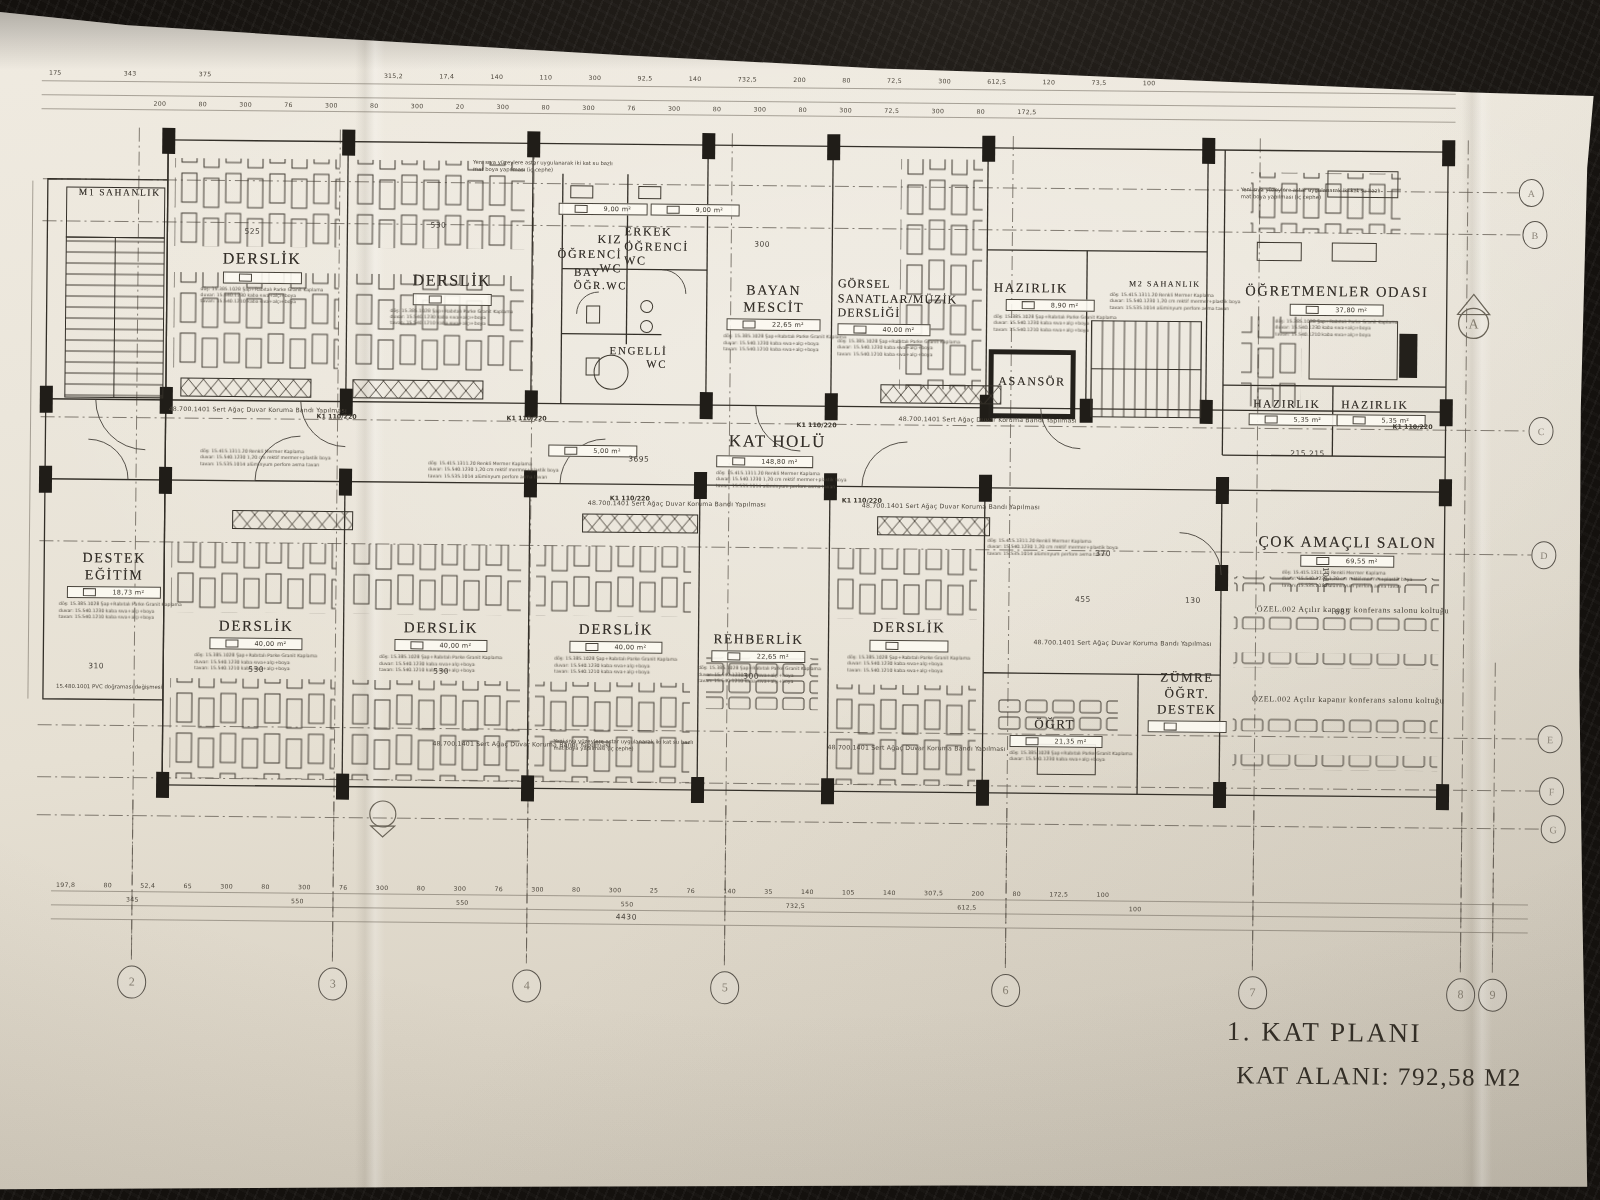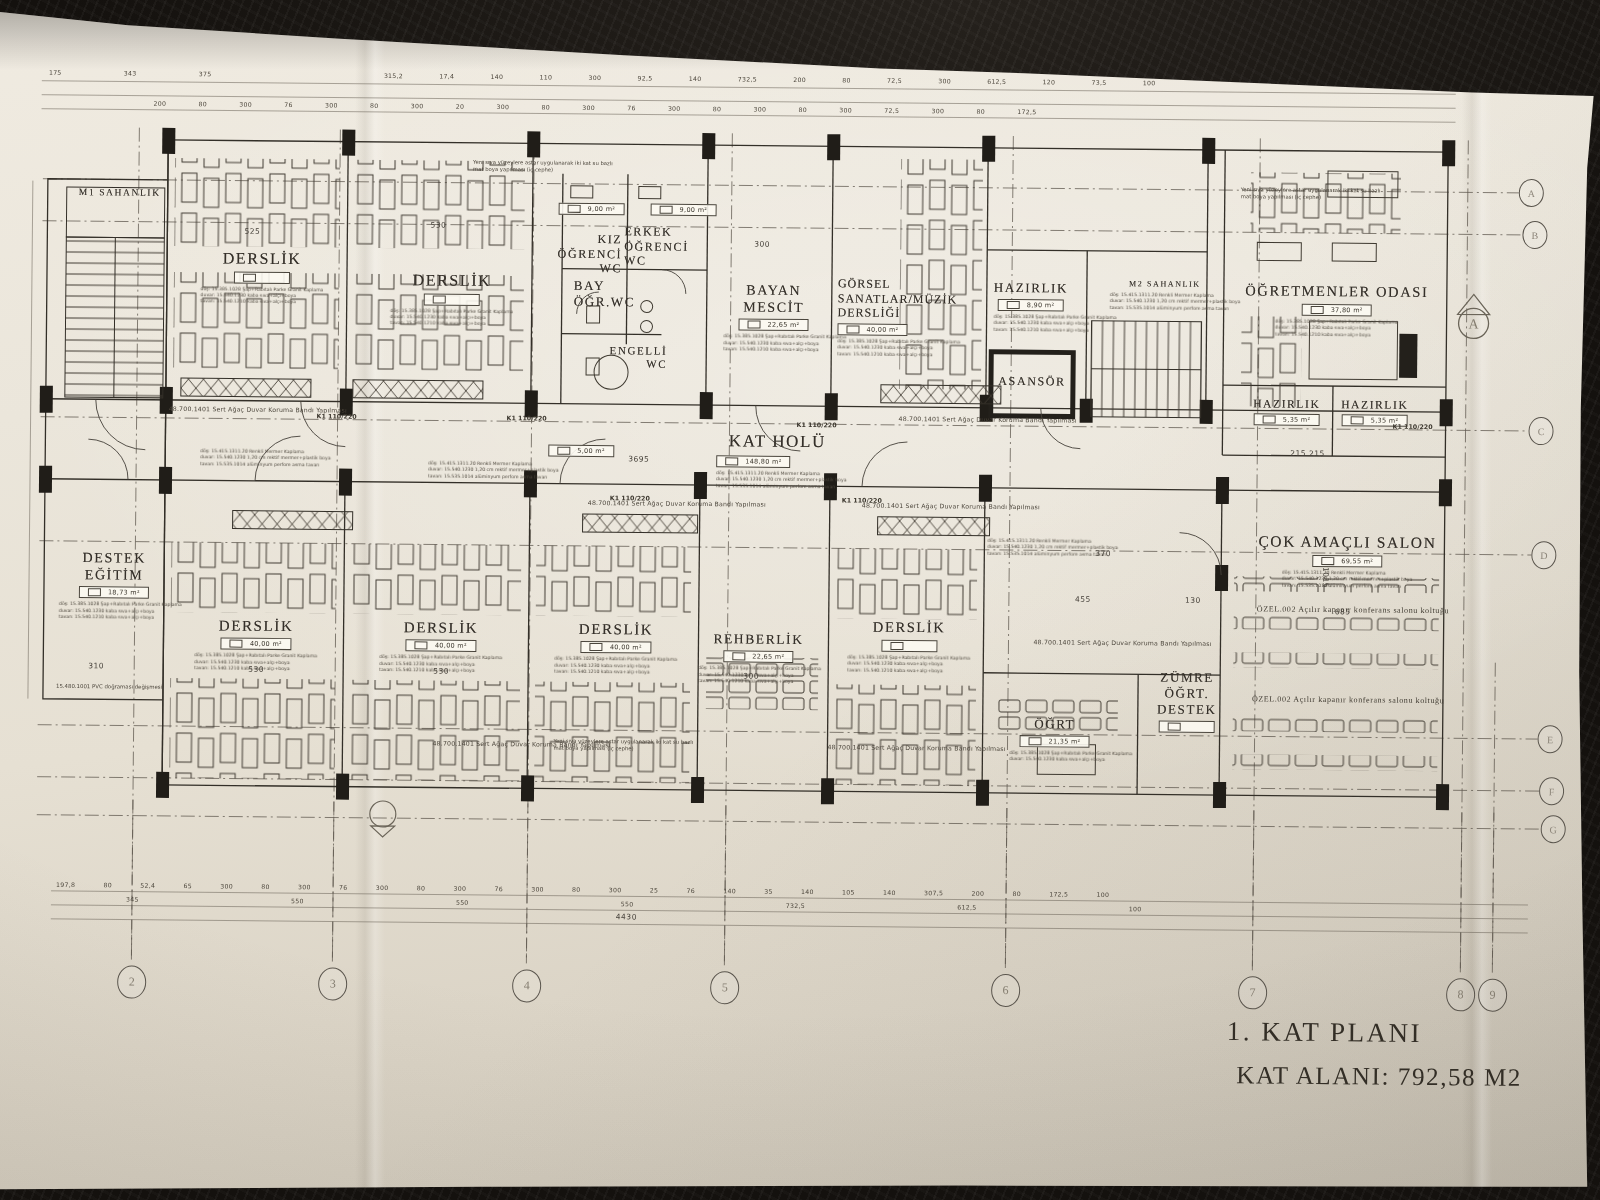--- a/index.html
+++ b/index.html
@@ -21,22 +21,22 @@
                   radial-gradient(130% 95% at 50% 32%,transparent 55%,rgba(70,62,50,.16) 100%);}
   .crease{position:absolute;top:2%;bottom:1%;width:30px;pointer-events:none;
        background:linear-gradient(90deg,transparent,rgba(96,88,74,.10),rgba(255,255,255,.22),transparent);}
   .plan{position:absolute;left:0;top:16px;width:1600px;height:1170px;
        transform:rotate(.55deg);transform-origin:50% 40%;color:#38332a;}
   svg.linework{position:absolute;left:0;top:0}
   
   .room{position:absolute;text-align:center;}
   .rname{white-space:pre-line;letter-spacing:1.6px;line-height:1.22;color:#35302a;
        text-shadow:0 0 .5px rgba(53,48,42,.55);}
-  .chip{display:flex;align-items:flex-start;gap:7px;margin:3px auto 0;width:max-content;
-       border:1px solid #4a453c;background:rgba(252,249,242,.9);padding:1px 8px;}
+  .chip{display:flex;align-items:flex-start;gap:16px;margin:3px auto 0;width:max-content;
+       border:1px solid #4a453c;background:rgba(252,249,242,.9);padding:1px 15px;}
   .chipbox{width:11px;height:6px;border:1px solid #4a453c;background:#fbf8f1;display:inline-block}
   .chipval{font-family:"DejaVu Sans",sans-serif;font-size:6.5px;letter-spacing:.3px;color:#3c372e;min-width:18px;min-height:6px}
   .micro{margin:3px auto 0;font-family:"DejaVu Sans",sans-serif;font-size:4.6px;line-height:1.4;
        color:#4e483e;text-align:left;width:max-content;max-width:160px;filter:blur(.18px)}
   .micro.standalone{position:absolute;margin:0}
   .note{position:absolute;font-family:"DejaVu Sans",sans-serif;color:#4a443a}
   .wood{font-size:6.2px;letter-spacing:.2px;white-space:nowrap}
   .paint{font-size:5.3px;width:150px;line-height:1.35}
   .seatnote{font-size:8px;font-family:"Liberation Serif",serif;letter-spacing:.6px;color:#3f3a31}
   .tag{position:absolute;font-size:6.3px;font-weight:bold;font-family:"DejaVu Sans",sans-serif;color:#3c372e;white-space:nowrap}
@@ -316,21 +316,21 @@
     <div class="room" style="left:622px;top:210px;width:90px;font-size:12px">
       <div class="rname" style="text-align:left">ERKEK
 ÖĞRENCİ
 WC</div>
     </div>
     <div class="chip" style="position:absolute;left:648px;top:186px">
         <span class="chipbox"></span>
         <span class="chipval">9,00 m²</span>
       </div>
 
-    <div class="room" style="left:572px;top:264px;width:70px;font-size:13px">
+    <div class="room" style="left:572px;top:252px;width:70px;font-size:11px">
       <div class="rname" style="text-align:left">BAY
 ÖĞR.WC</div>
     </div>
 
     <div class="room" style="left:588px;top:330px;width:78px;font-size:11px">
       <div class="rname" style="text-align:right">ENGELLİ
 WC</div>
     </div>
     <div class="chip" style="position:absolute;left:548px;top:428px">
         <span class="chipbox"></span>
@@ -361,21 +361,21 @@
         </div>
       <div class="micro">
         <div>döş: 15.385.1028 Şap+Rabıtalı Parke Granit Kaplama</div>
           <div>duvar: 15.540.1230 kaba sıva+alçı+boya</div>
           <div>tavan: 15.540.1210 kaba sıva+alçı+boya</div>
       </div>
     </div>
 
     <div class="room" style="left:992px;top:262px;width:96px;font-size:13px">
       <div class="rname" style="text-align:left">HAZIRLIK</div>
-      <div class="chip" style="margin-left:4px">
+      <div class="chip" style="margin-left:12px">
           <span class="chipbox"></span>
           <span class="chipval">8,90 m²</span>
         </div>
       <div class="micro">
         <div>döş: 15.385.1028 Şap+Rabıtalı Parke Granit Kaplama</div>
           <div>duvar: 15.540.1230 kaba sıva+alçı+boya</div>
           <div>tavan: 15.540.1210 kaba sıva+alçı+boya</div>
       </div>
     </div>
 

